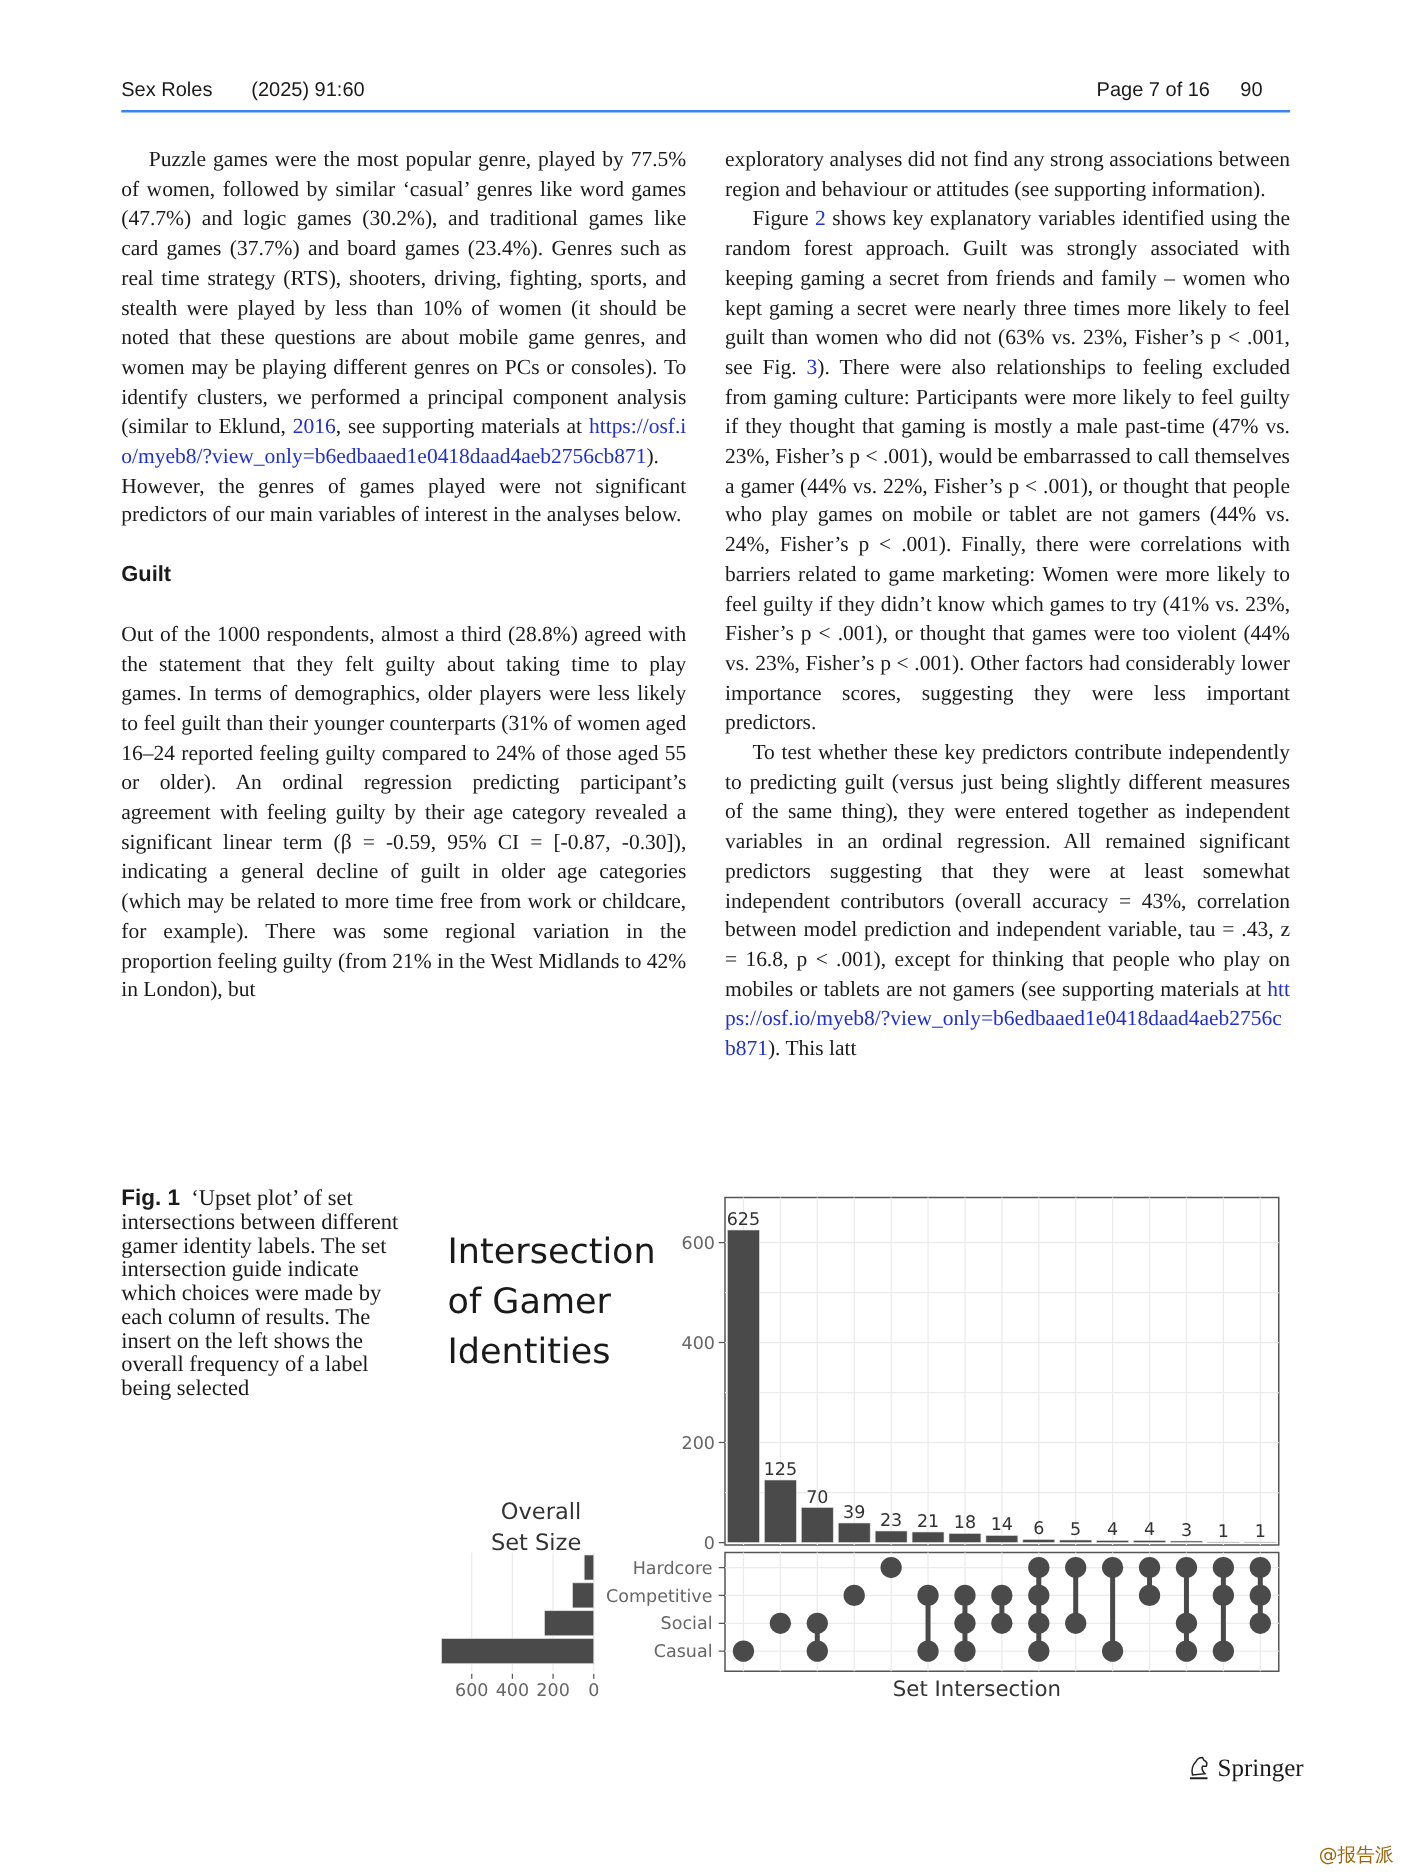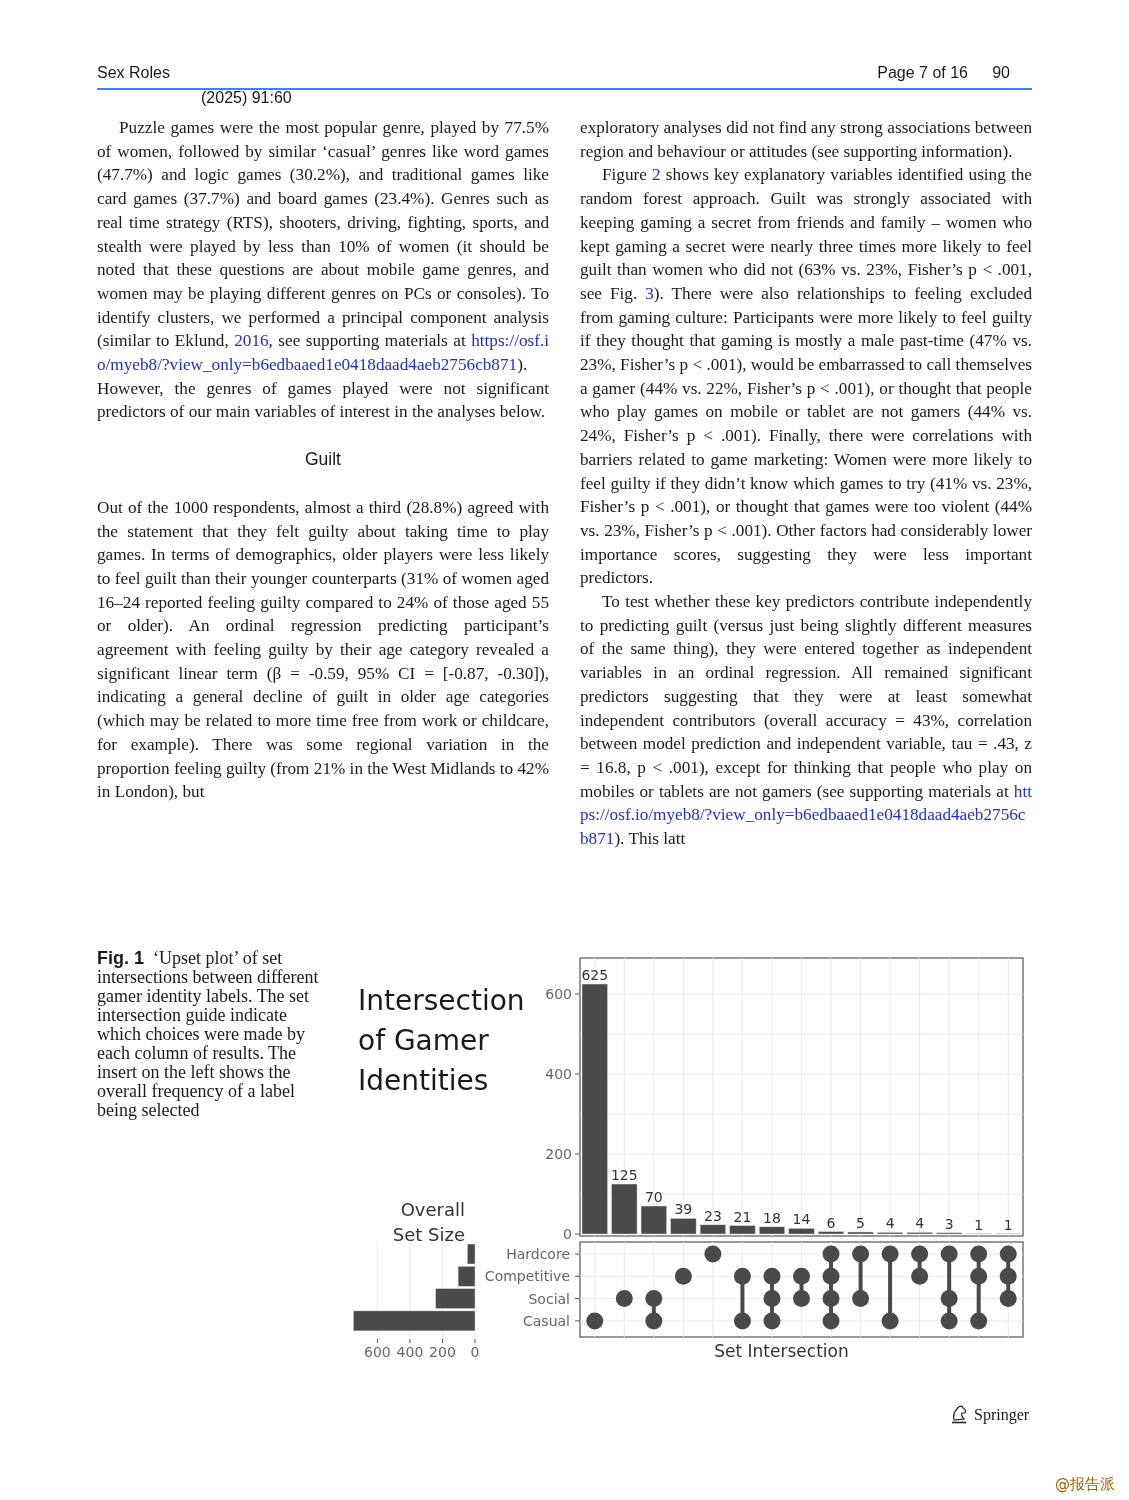--- a/index.html
+++ b/index.html
@@ -1,41 +1,41 @@
 <!DOCTYPE html>
 <html><head>
 <meta charset="utf-8">
 <style>
   html, body { margin: 0; padding: 0; background: #fff; }
   body { width: 1129px; height: 1500px; position: relative; overflow: hidden; color: #1a1a1a; }
   .header { position: absolute; left: 97px; top: 62px; width: 935px; height: 26px; border-bottom: 2px solid #3b82f6;
     font-family: "Liberation Sans", sans-serif; font-size: 16px; }
   .header .journal { position: absolute; left: 0; top: 2px; }
-  .header .vol { position: absolute; left: 104px; top: 2px; margin-top: 25px; }
+  .header .vol { position: absolute; left: 104px; top: 2px; }
   .header .page { position: absolute; right: 64px; top: 2px; }
   .header .art { position: absolute; right: 22px; top: 2px; }
   .col { position: absolute; top: 116px; width: 452px; font-family: "Liberation Serif", serif; font-size: 17.2px;
     line-height: 23.7px; text-align: justify; }
   .col.left { left: 97px; }
   .col.right { left: 580px; }
   .col p { margin: 0; }
   .col p.indent { text-indent: 22px; }
   .link { color: #1f2fd6; }
-  .section-heading { font-family: "Liberation Sans", sans-serif; font-weight: normal; font-size: 17.5px;
-    margin: 24px 0 24px 0 !important; text-align: center; }
+  .section-heading { font-family: "Liberation Sans", sans-serif; font-weight: bold; font-size: 17.5px;
+    margin: 24px 0 24px 0 !important; text-align: left; }
   .caption { position: absolute; left: 97px; top: 949px; width: 222px; font-family: "Liberation Serif", serif;
     font-size: 18px; line-height: 19px; }
   .caption .fig-label { font-family: "Liberation Sans", sans-serif; font-weight: bold; }
   .figure { position: absolute; left: 340px; top: 945px; width: 700px; height: 430px; }
   .fig-title { position: absolute; left: 18px; top: 36px; width: 180px; 
     font-family: "DejaVu Sans", sans-serif; font-size: 28px; line-height: 40px; color: #1a1a1a; }
   .setsize-title { position: absolute; left: 30px; top: 252px; width: 95px; text-align: right;
     font-family: "DejaVu Sans", sans-serif; font-size: 18px; line-height: 25px; color: #333; }
   .footer-logo { position: absolute; left: 950px; top: 1404px; font-family: "Liberation Serif", serif;
-    font-size: 16px; display: flex; align-items: flex-end; gap: 6px; }
+    font-size: 20px; display: flex; align-items: flex-start; gap: 6px; }
   .watermark { position: absolute; left: 1055px; top: 1475px; font-family: "DejaVu Sans", sans-serif;
     font-size: 15px; color: #a16207; }
 </style>
 </head>
 <body>
 
 <div class="header">
   <span class="journal">Sex Roles</span>
   <span class="vol">(2025) 91:60</span>
   <span class="page">Page 7 of 16</span>

